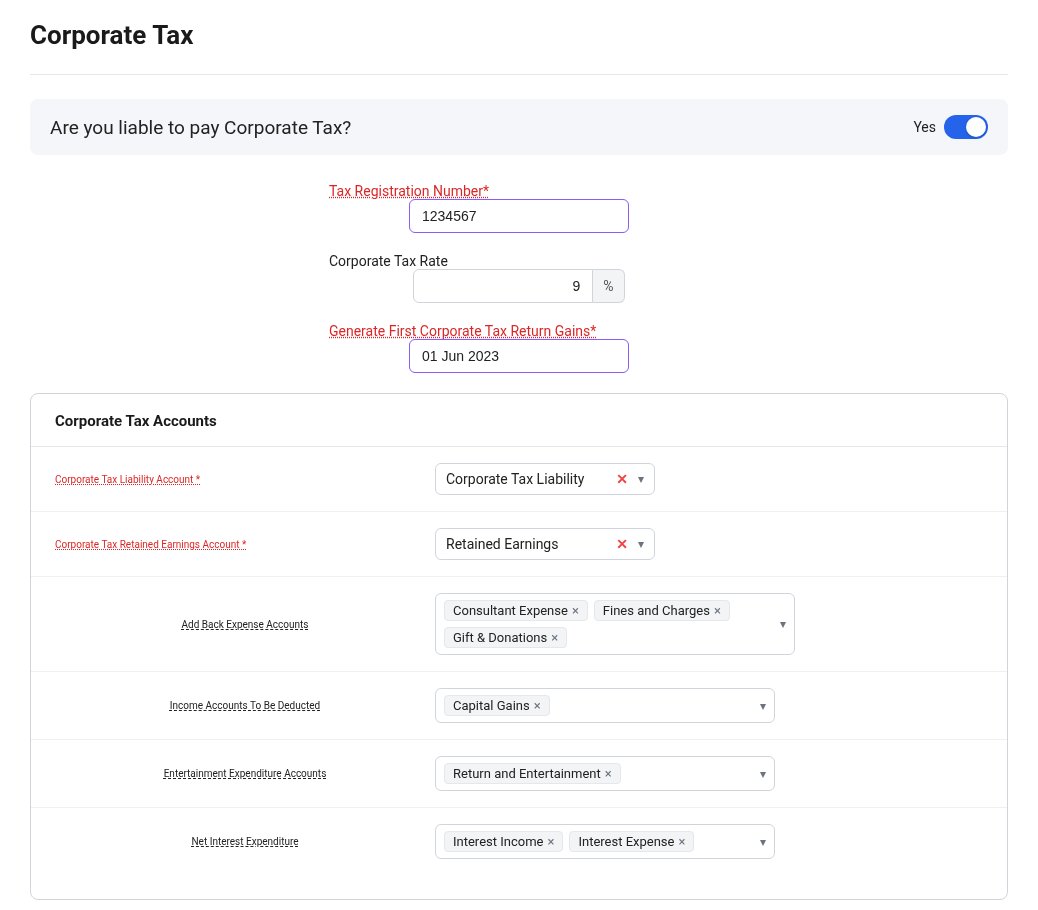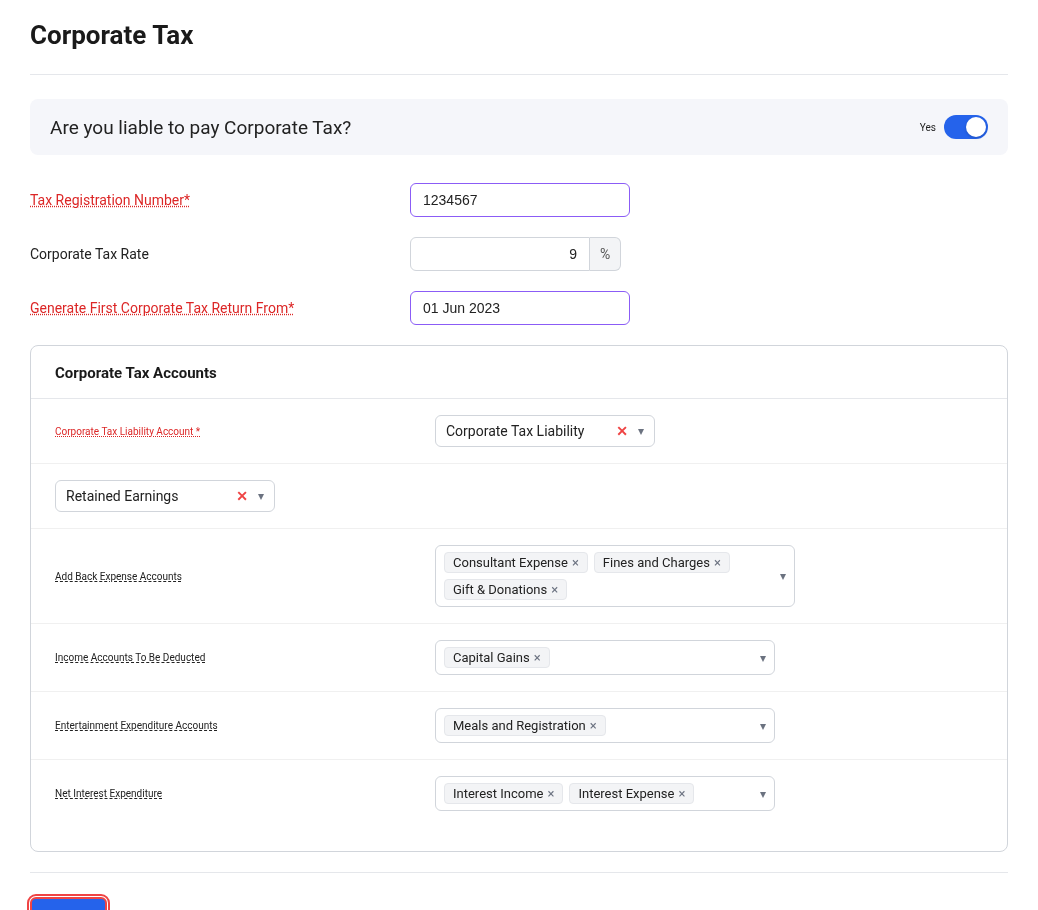--- a/index.html
+++ b/index.html
@@ -35,21 +35,21 @@
     .liable-label {
       font-size: 19px;
       color: #222;
     }
     .toggle-group {
       display: flex;
       align-items: center;
       gap: 8px;
     }
     .toggle-yes-label {
-      font-size: 10px;
+      font-size: 14px;
       color: #222;
     }
     .toggle {
       width: 44px;
       height: 24px;
       background: #2563eb;
       border-radius: 12px;
       position: relative;
       cursor: pointer;
     }
@@ -60,20 +60,21 @@
       border-radius: 50%;
       position: absolute;
       top: 2px;
       right: 2px;
       box-shadow: 0 1px 3px rgba(0,0,0,0.2);
     }
     .form-row {
       display: flex;
       align-items: center;
       margin-bottom: 20px;
+      flex-direction: column;
     }
     .form-label {
       width: 380px;
       font-size: 14px;
       color: #222;
       flex-shrink: 0;
     }
     .form-label.required {
       color: #dc2626;
       text-decoration: underline;
@@ -145,20 +146,21 @@
     }
     .section-label.required {
       color: #dc2626;
       text-decoration: underline;
       text-decoration-style: dotted;
     }
     .section-label.dashed {
       text-decoration: underline;
       text-decoration-style: dashed;
       color: #222;
+      text-align: center;
     }
     .select-single {
       display: flex;
       align-items: center;
       border: 1px solid #d1d5db;
       border-radius: 6px;
       padding: 7px 10px;
       background: #fff;
       min-width: 220px;
       cursor: pointer;
@@ -266,38 +268,39 @@
 <div class="form-row">
   <div class="form-label">Corporate Tax Rate</div>
   <div class="rate-group">
     <input class="rate-input" type="text" value="9" style="">
     <span class="rate-unit">%</span>
   </div>
 </div>
 
 
 <div class="form-row">
-  <div class="form-label required">Generate First Corporate Tax Return From*</div>
+  <div class="form-label required">Generate First Corporate Tax Return Gains*</div>
   <input class="form-input" type="text" value="01 Jun 2023" style="">
 </div>
 
 
 <div class="section-box">
   <div class="section-header">Corporate Tax Accounts</div>
 
   <div class="section-form-row">
     <div class="section-label required">Corporate Tax Liability Account *</div>
     <div class="select-single">
       <span class="select-single-value">Corporate Tax Liability</span>
       <span class="select-x">✕</span>
       <span class="select-chevron">▾</span>
     </div>
   </div>
 
   <div class="section-form-row">
+    <div class="section-label required">Corporate Tax Retained Earnings Account *</div>
     <div class="select-single">
       <span class="select-single-value">Retained Earnings</span>
       <span class="select-x">✕</span>
       <span class="select-chevron">▾</span>
     </div>
   </div>
 
   <div class="section-form-row">
     <div class="section-label dashed">Add Back Expense Accounts</div>
     <div class="multi-select">
@@ -330,21 +333,21 @@
       </div>
       <span class="multi-chevron">▾</span>
     </div>
   </div>
 
   <div class="section-form-row">
     <div class="section-label dashed">Entertainment Expenditure Accounts</div>
     <div class="multi-select">
       <div class="multi-select-inner">
         <span class="tag">
-          <span>Meals and Registration</span>
+          <span>Return and Entertainment</span>
           <span class="tag-x">×</span>
         </span>
       </div>
       <span class="multi-chevron">▾</span>
     </div>
   </div>
 
   <div class="section-form-row">
     <div class="section-label dashed">Net Interest Expenditure</div>
     <div class="multi-select">

